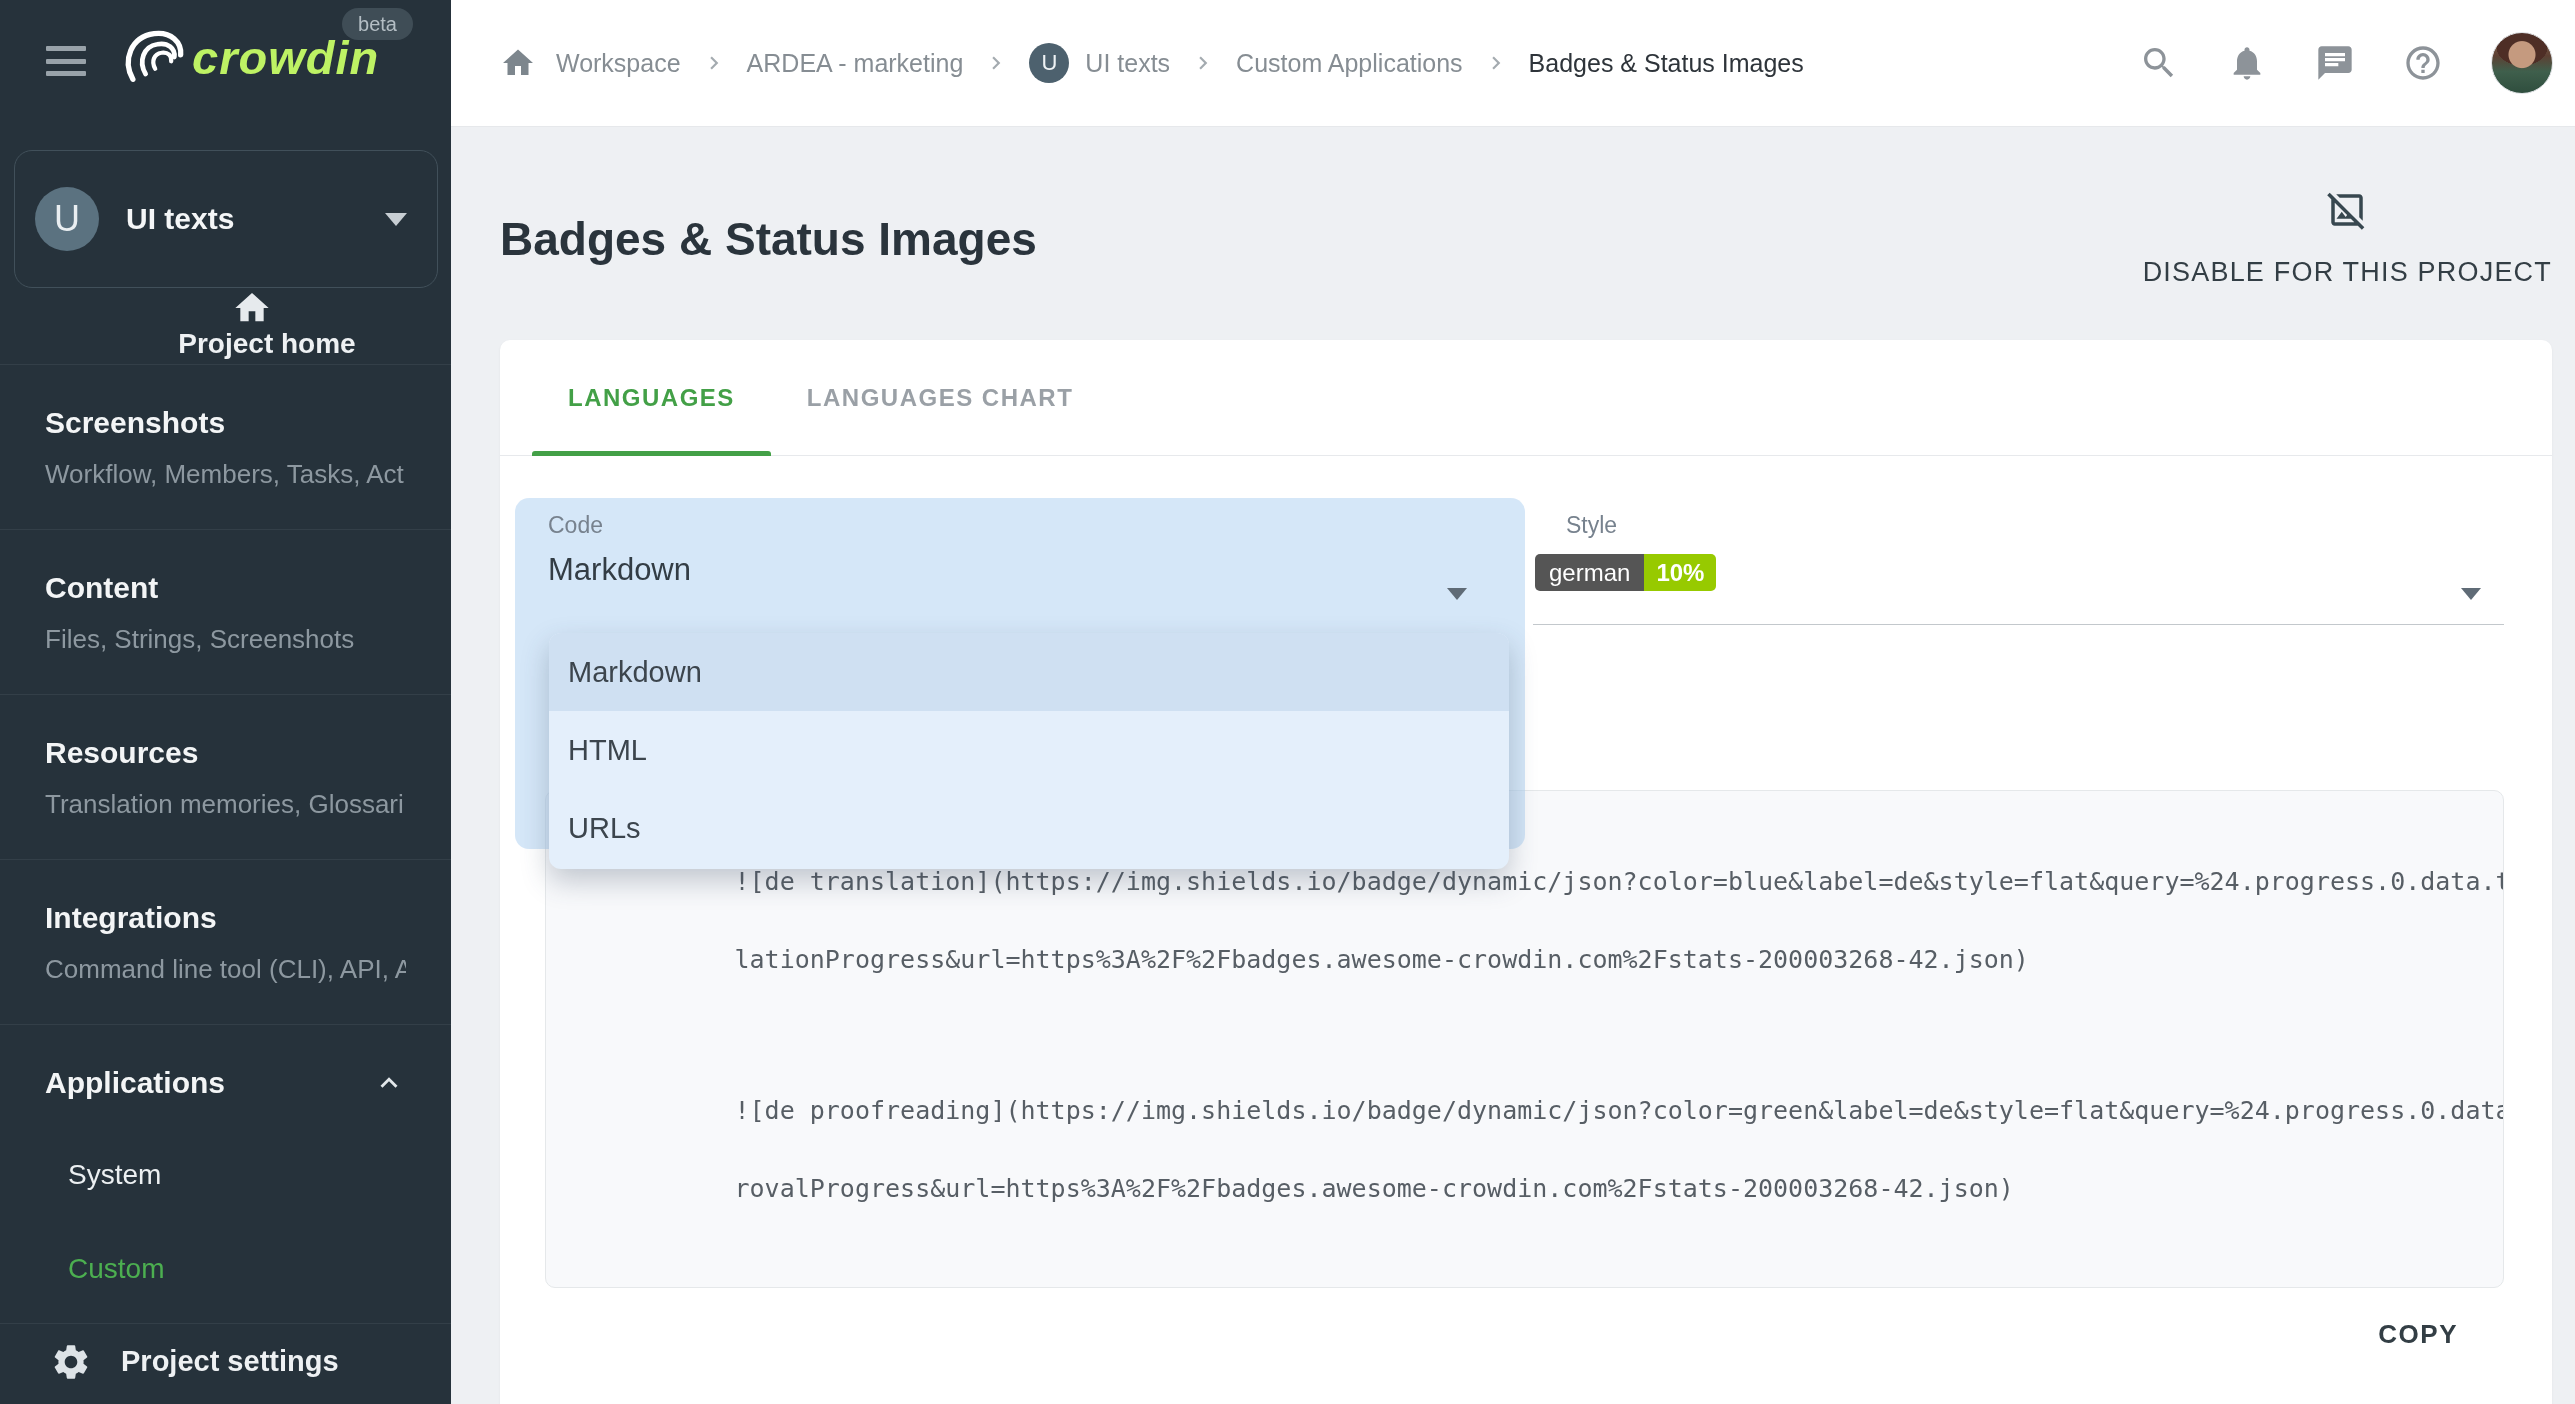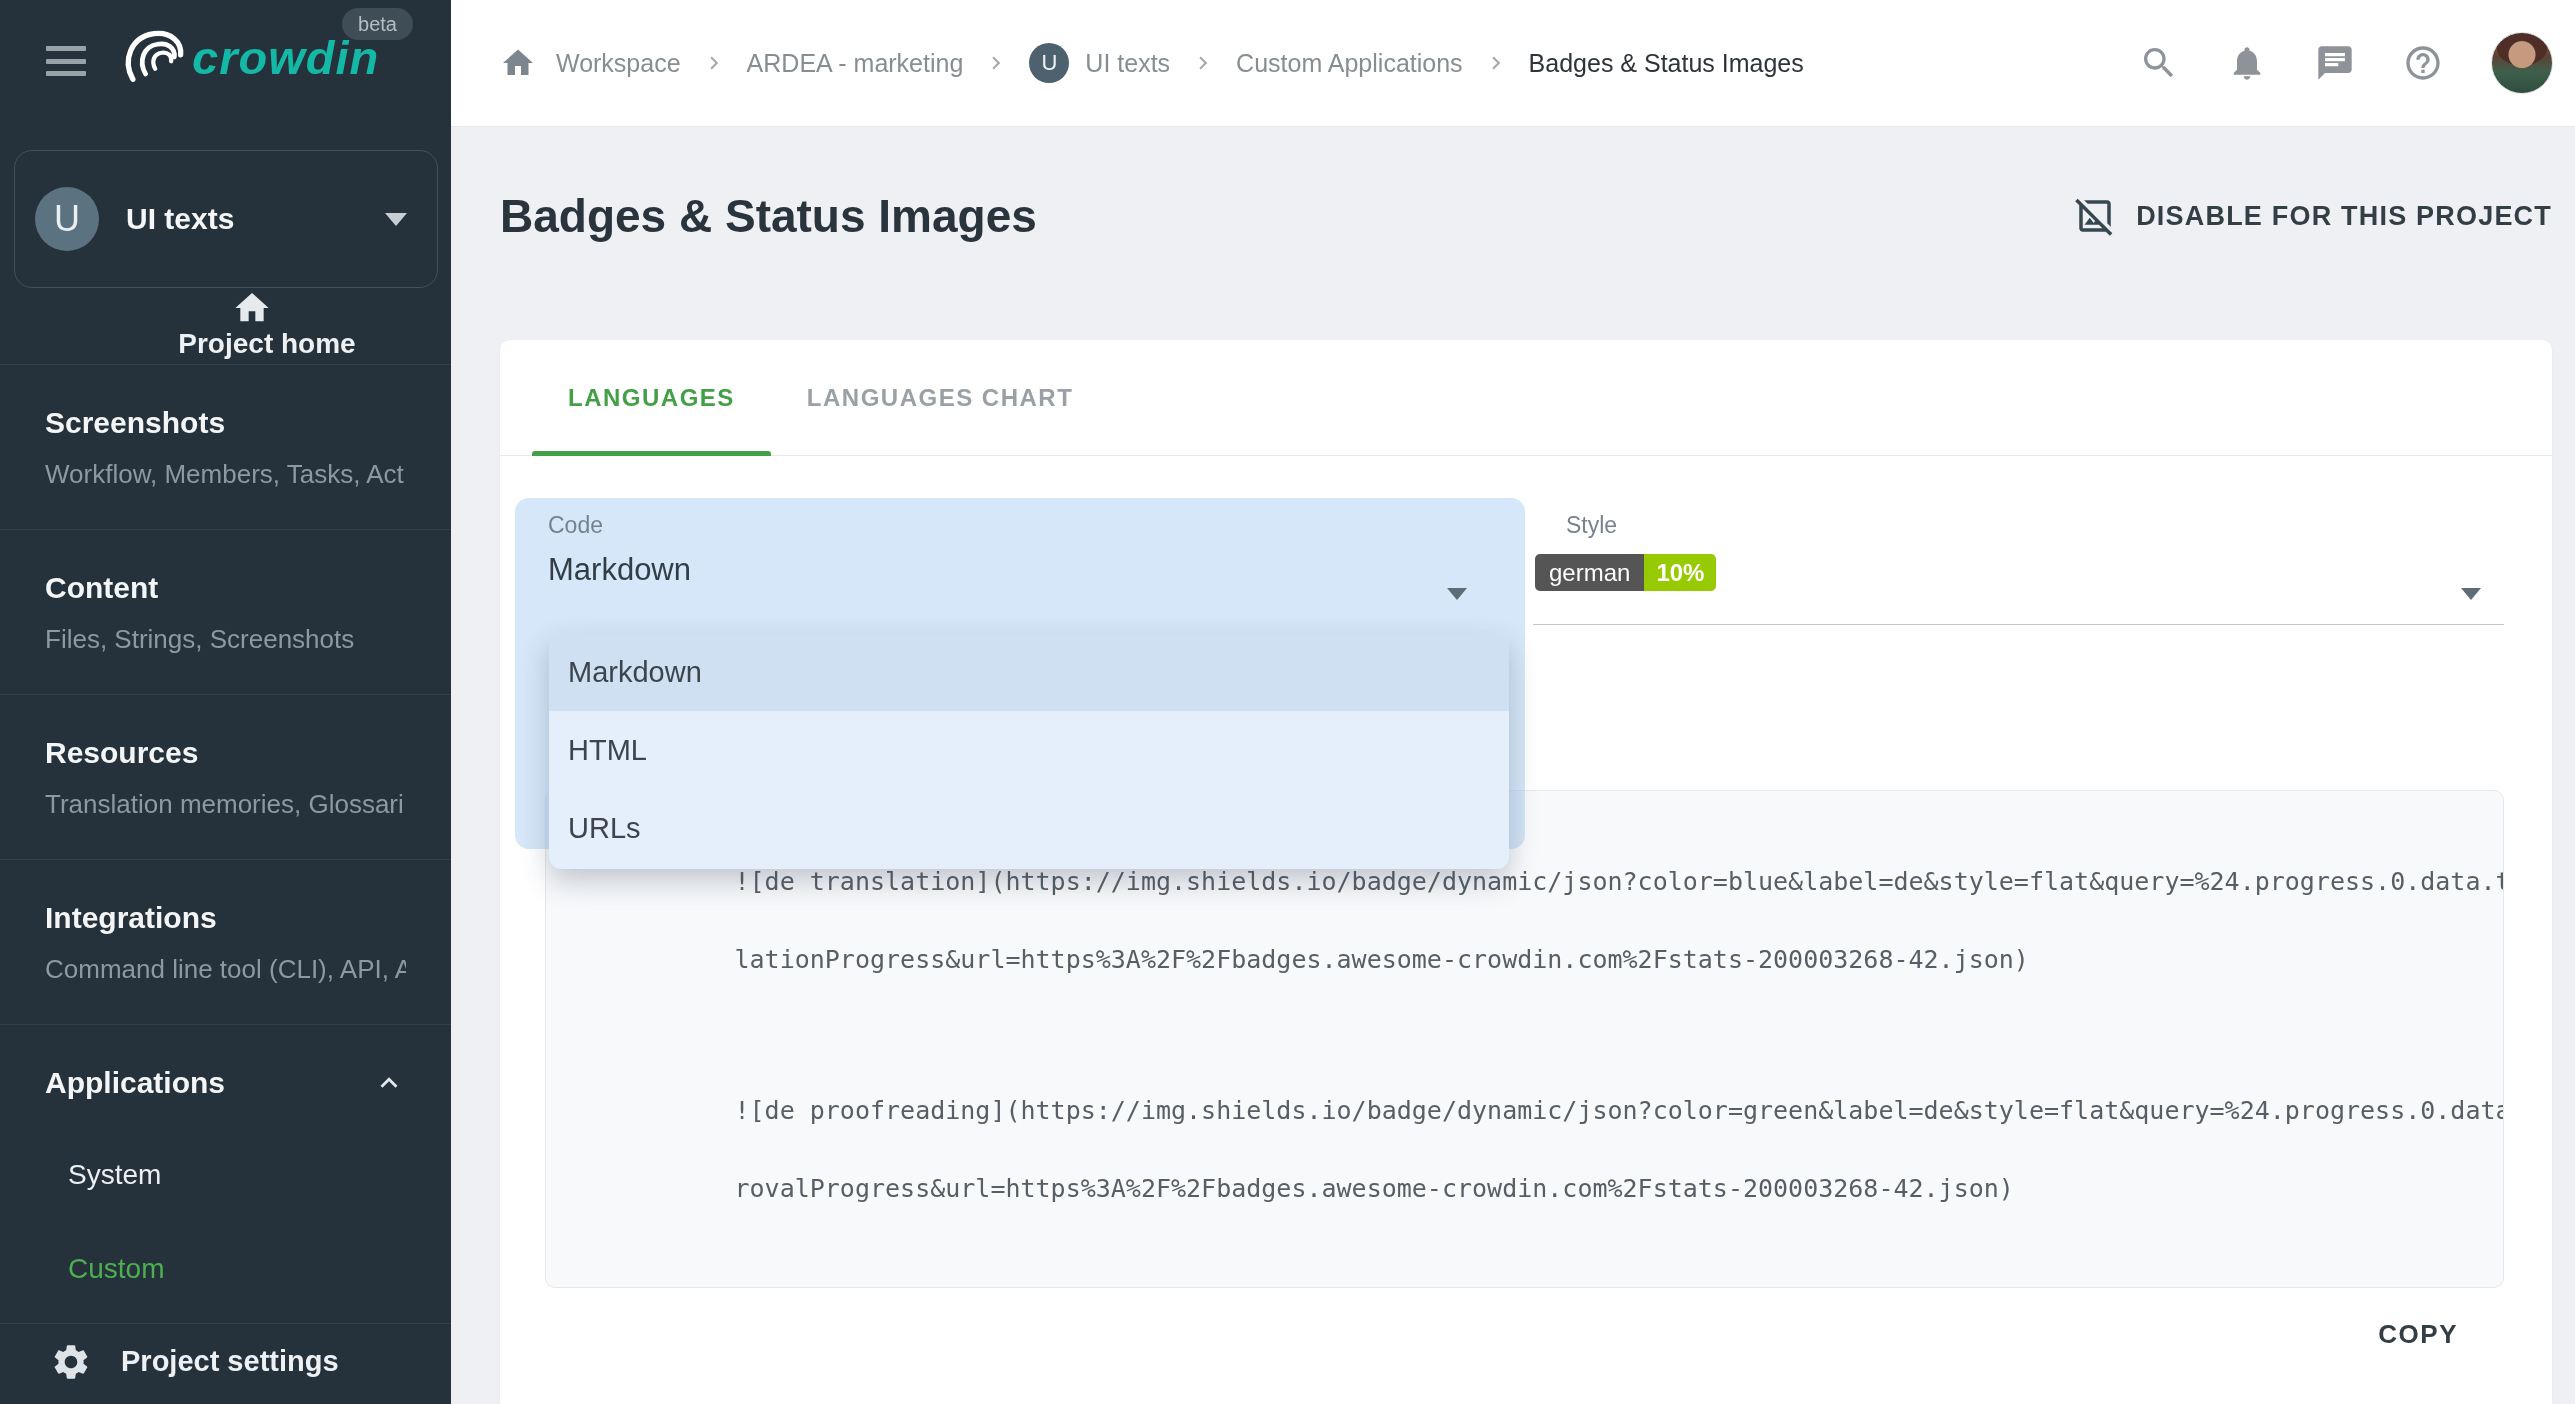--- a/index.html
+++ b/index.html
@@ -7,21 +7,21 @@
   body { font-family:"Liberation Sans",sans-serif; }
   .page { position:relative; width:2575px; height:1404px; background:#eef0f3; overflow:hidden; }
 
   
   .sidebar { position:absolute; left:0; top:0; width:451px; height:1404px; background:#26323b; color:#eceff1; z-index:40; }
   .sb-top { position:relative; height:130px; }
   .hamburger { position:absolute; left:46px; top:46px; width:40px; height:30px; display:flex; flex-direction:column; justify-content:space-between; cursor:pointer; }
   .hamburger i { display:block; height:5px; background:#98a2a9; border-radius:1px; }
   .logo { position:absolute; left:118px; top:26px; display:flex; align-items:center; }
   .logo svg { width:68px; height:62px; }
-  .logo-text { font-size:47px; font-style:italic; font-weight:700; color:#14b8a6; letter-spacing:1px; margin-left:6px; }
+  .logo-text { font-size:47px; font-style:italic; font-weight:700; color:#bef264; letter-spacing:1px; margin-left:6px; }
   .beta-pill { position:absolute; right:38px; top:8px; background:#3f4d56; color:#b4bec4; font-size:20px; line-height:20px; padding:6px 16px; border-radius:16px; }
   .proj-select { position:absolute; left:14px; right:13px; top:150px; height:138px; border:1px solid #41505a; border-radius:18px; display:flex; align-items:center; padding:0 30px 0 20px; cursor:pointer; }
   .proj-avatar { width:64px; height:64px; border-radius:50%; background:#5b7280; display:flex; align-items:center; justify-content:center; font-size:36px; color:#e9eef1; }
   .proj-name { margin-left:27px; font-size:30px; font-weight:600; flex:1; color:#f4f6f7; }
   .caret-down { width:0; height:0; border-left:11px solid transparent; border-right:11px solid transparent; border-top:13px solid #c7ced3; }
   .home-row { position:absolute; top:288px; left:0; right:0; height:77px; display:flex; align-items:center; padding-left:52px; border-bottom:1px solid #333f48; cursor:pointer;flex-direction:column; }
   .home-row svg { width:40px; height:40px; fill:#e6eaed; }
   .home-row span { margin-left:31px; font-size:28px; font-weight:600; color:#eef1f3; }
   .sb-list { position:absolute; top:365px; left:0; right:0; }
   .sb-section { padding:40px 45px; border-bottom:1px solid #333f48; cursor:pointer; }
@@ -53,21 +53,21 @@
     background:
       radial-gradient(circle at 50% 36%, #c59a7f 0 13px, rgba(0,0,0,0) 14px),
       radial-gradient(ellipse 42px 30px at 50% 24%, #4e2e26 0 60%, rgba(0,0,0,0) 61%),
       linear-gradient(180deg, #8a6a55 0%, #5d4033 38%, #3f5f4c 64%, #2f4e3e 100%);
     border:1px solid #dfe2e5; }
 
   
   .main { position:absolute; left:451px; top:127px; right:0; bottom:0; background:#eef0f3; }
   .page-head { position:absolute; left:49px; right:23px; top:62px; display:flex; align-items:center; justify-content:space-between; }
   .page-title { font-size:46px; font-weight:600; color:#2a343c; margin:0; }
-  .disable-btn { display:flex; align-items:center; gap:20px; font-size:27px; font-weight:700; letter-spacing:1.2px; color:#333e45; cursor:pointer; }
+  .disable-btn { display:flex; align-items:center; gap:26px; font-size:27px; font-weight:400; letter-spacing:1.2px; color:#333e45; cursor:pointer;flex-direction:column; }
   .disable-btn svg { width:42px; height:42px; fill:#37474f; }
 
   .card { position:absolute; left:49px; right:23px; top:213px; height:1190px; background:#ffffff; border-radius:10px 10px 0 0; box-shadow:0 1px 3px rgba(0,0,0,0.05); }
   .tabs { height:116px; border-bottom:1px solid #e7e9ec; display:flex; align-items:stretch; padding-left:32px; }
   .tab { padding:0 36px; display:flex; align-items:center; font-size:24px; font-weight:700; letter-spacing:1.5px; color:#9aa0a6; position:relative; cursor:pointer; }
   .tab.active { color:#43a047; }
   .tab.active::after { content:""; position:absolute; left:0; right:0; bottom:-1px; height:5px; background:#43a047; border-radius:3px 3px 0 0; }
 
   .code-block { position:absolute; left:45px; top:450px; width:1959px; height:498px; background:#f8f9fb; border:1px solid #e5e8ea; border-radius:10px; padding:32px 28px 0 38px; font-family:"DejaVu Sans Mono",monospace; font-size:25px; line-height:39px; color:#575e65; z-index:1; overflow:hidden; }
   .code-para { margin:0 0 34px 0; white-space:pre; }

